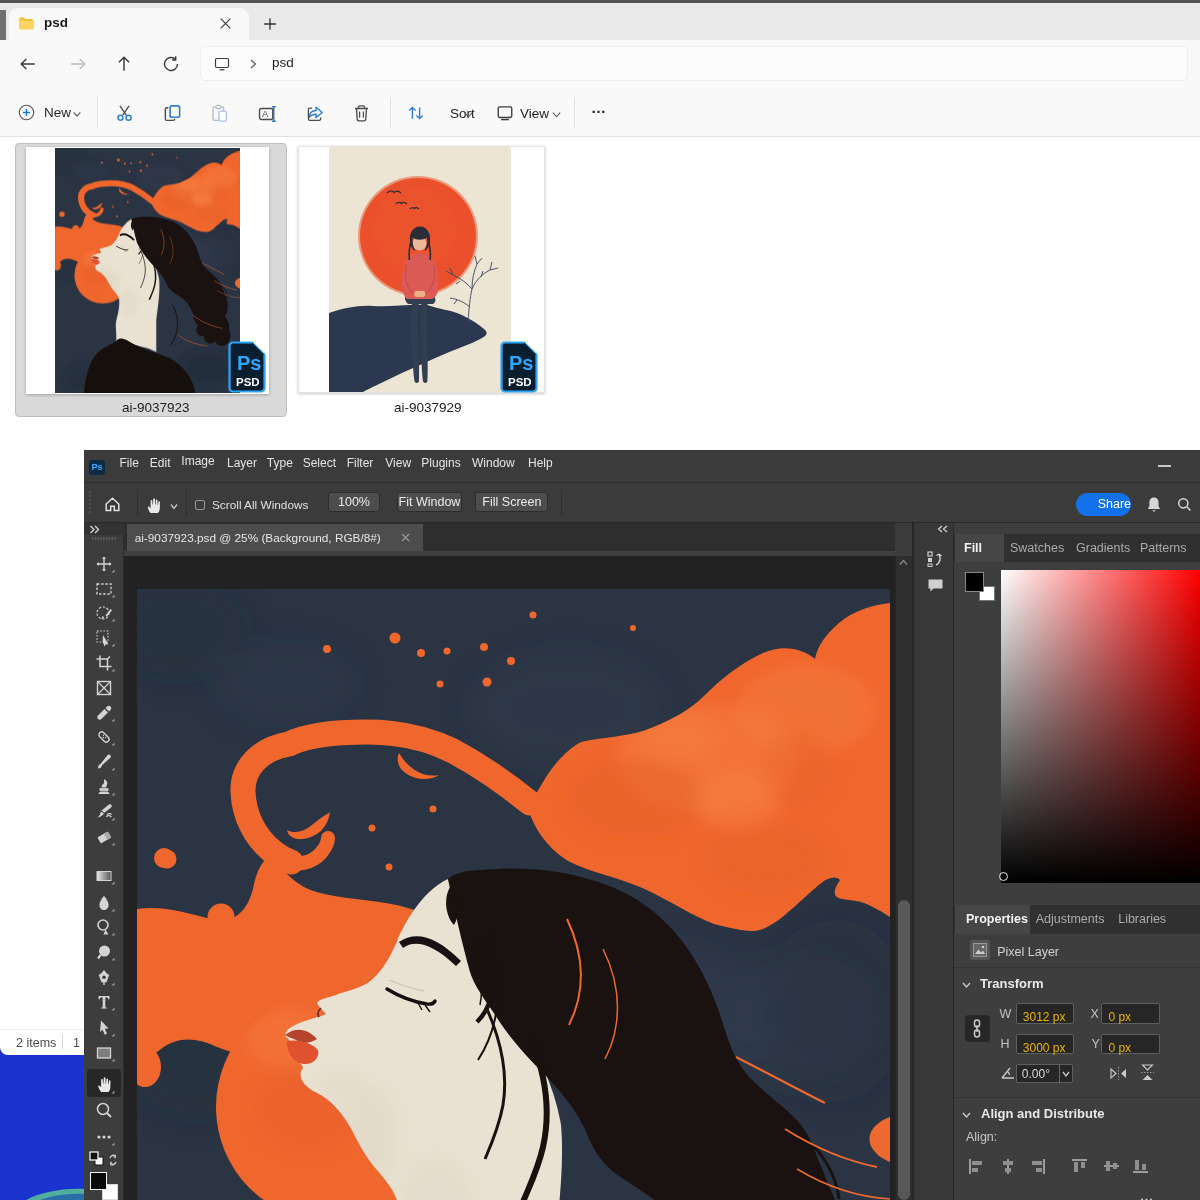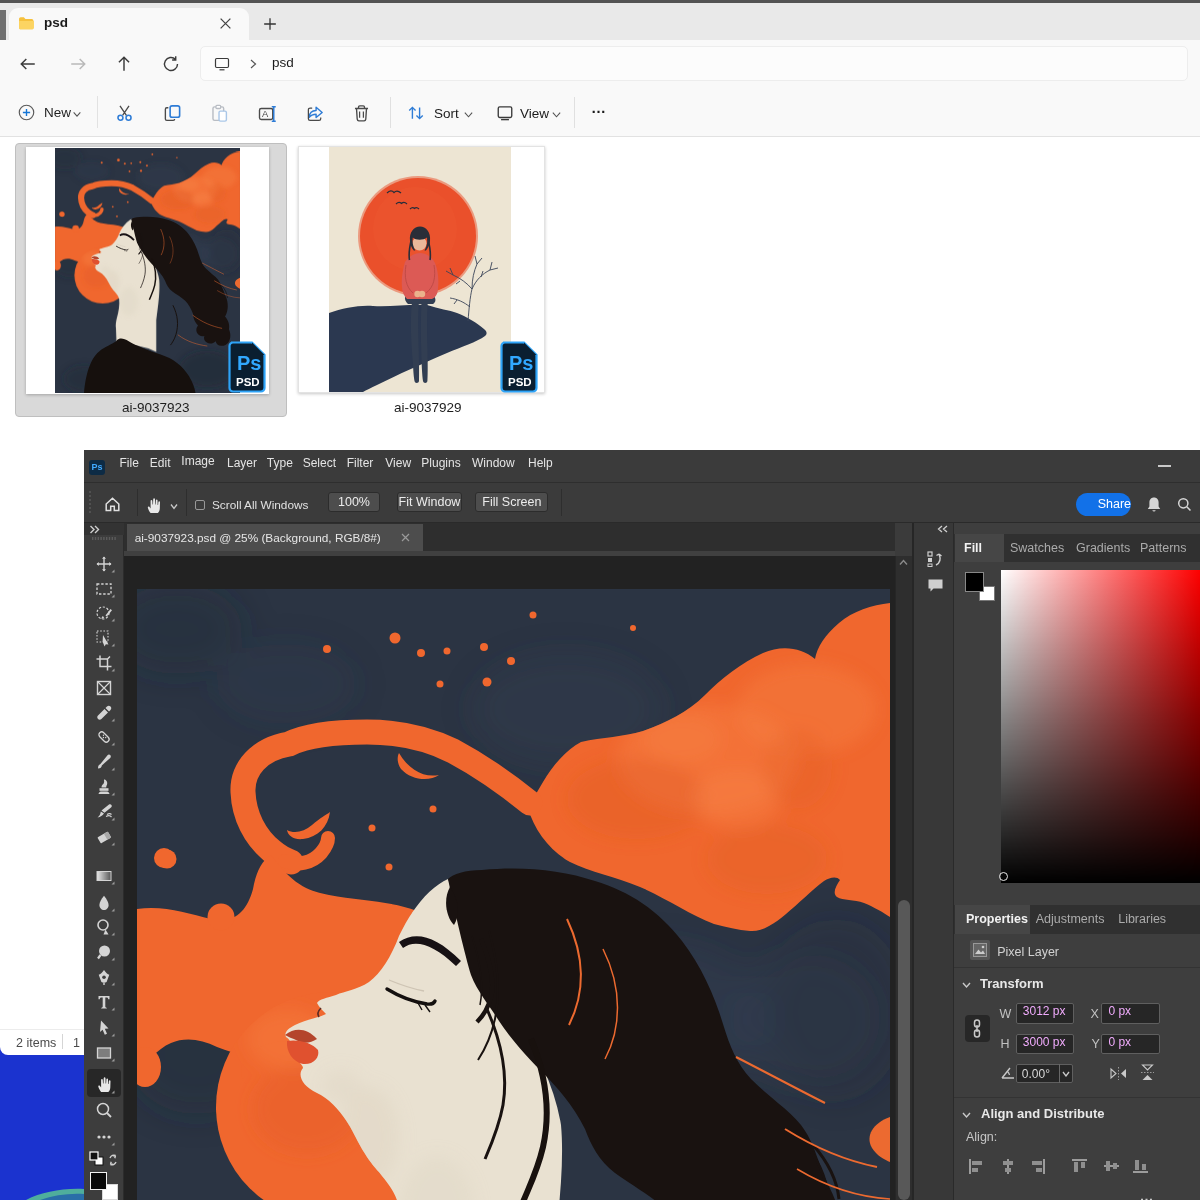--- a/index.html
+++ b/index.html
@@ -99,21 +99,21 @@
   <svg class="a" style="left:352px;top:104px;width:19px;height:19px" viewBox="0 0 16 16">
     <path d="M2.5 3.8 H13.5 M5.5 3.8 V2.6 C5.5 2 5.9 1.6 6.5 1.6 H9.5 C10.1 1.6 10.5 2 10.5 2.6 V3.8 M3.8 3.8 L4.4 12.8 C4.5 13.6 5 14.2 5.8 14.2 H10.2 C11 14.2 11.5 13.6 11.6 12.8 L12.2 3.8" stroke="#4a4a4a" stroke-width="1.15" fill="none"></path>
     <path d="M6.4 6.3 V11.6 M9.6 6.3 V11.6" stroke="#4a4a4a" stroke-width="1.05"></path>
   </svg>
   <div class="a" style="left:390px;top:97px;width:1px;height:31px;background:#e0e0e0"></div>
 
   <svg class="a" style="left:407px;top:104px;width:18px;height:18px" viewBox="0 0 16 16">
     <path d="M4.8 13 V3 M2 5.8 L4.8 3 L7.6 5.8" stroke="#2e7cd6" stroke-width="1.25" fill="none"></path>
     <path d="M11.2 3 V13 M8.4 10.2 L11.2 13 L14 10.2" stroke="#2e7cd6" stroke-width="1.25" fill="none"></path>
   </svg>
-  <div class="a" style="left:434px;top:105.5px;font-size:13.5px;color:#1b1b1b">Sort</div>
+  <div class="a" style="left:450px;top:105.5px;font-size:13.5px;color:#1b1b1b">Sort</div>
   <svg class="a" style="left:463px;top:109px;width:11px;height:11px" viewBox="0 0 12 12">
       <path d="M2 4 L6 8.5 L10 4" stroke="#555" stroke-width="1.2" fill="none"></path>
     </svg>
 
   <svg class="a" style="left:496px;top:104px;width:18px;height:18px" viewBox="0 0 16 16">
       <rect x="2" y="2.5" width="12" height="9.5" rx="1.3" stroke="#3a3a3a" stroke-width="1.2" fill="none"></rect>
       <path d="M4.5 13.9 H11.5" stroke="#3a3a3a" stroke-width="1.2"></path>
     </svg>
   <div class="a" style="left:520px;top:105.5px;font-size:13.5px;color:#1b1b1b">View</div>
   <svg class="a" style="left:551px;top:109px;width:11px;height:11px" viewBox="0 0 12 12">
@@ -711,15 +711,15 @@
     </svg>
   <div class="a" style="left:1055.4px;top:738px;font-size:14px;letter-spacing:1px;color:#c9c9c9;font-weight:bold">…</div>
 </div>
 <style>
 .ptxt{font-size:12px;color:#e4e4e4}
 .optsep{top:39px;width:1px;height:27px;background:#2e2e2e}
 .psbtn{height:20.6px;background:#4d4d4d;border:1px solid #2c2c2c;border-radius:3px;color:#ececec;font-size:12.5px;text-align:center;line-height:19px}
 .ptab{font-size:12.5px;color:#ababab}
 .ptab.on{color:#f2f2f2;font-weight:bold}
 .plab{font-size:12.5px;color:#c2c2c2}
-.pfield{width:58.5px;height:20.6px;background:#262626;border:1px solid #5f5f5f;border-radius:2px;font-size:12px;color:#f0abfc;padding:0 0 0 6px}
+.pfield{width:58.5px;height:20.6px;background:#262626;border:1px solid #5f5f5f;border-radius:2px;font-size:12px;color:#eab308;padding:6px 0 0 6px}
 .tl{left:11px;width:20px;height:18px}
 </style>
 
 </body></html>

